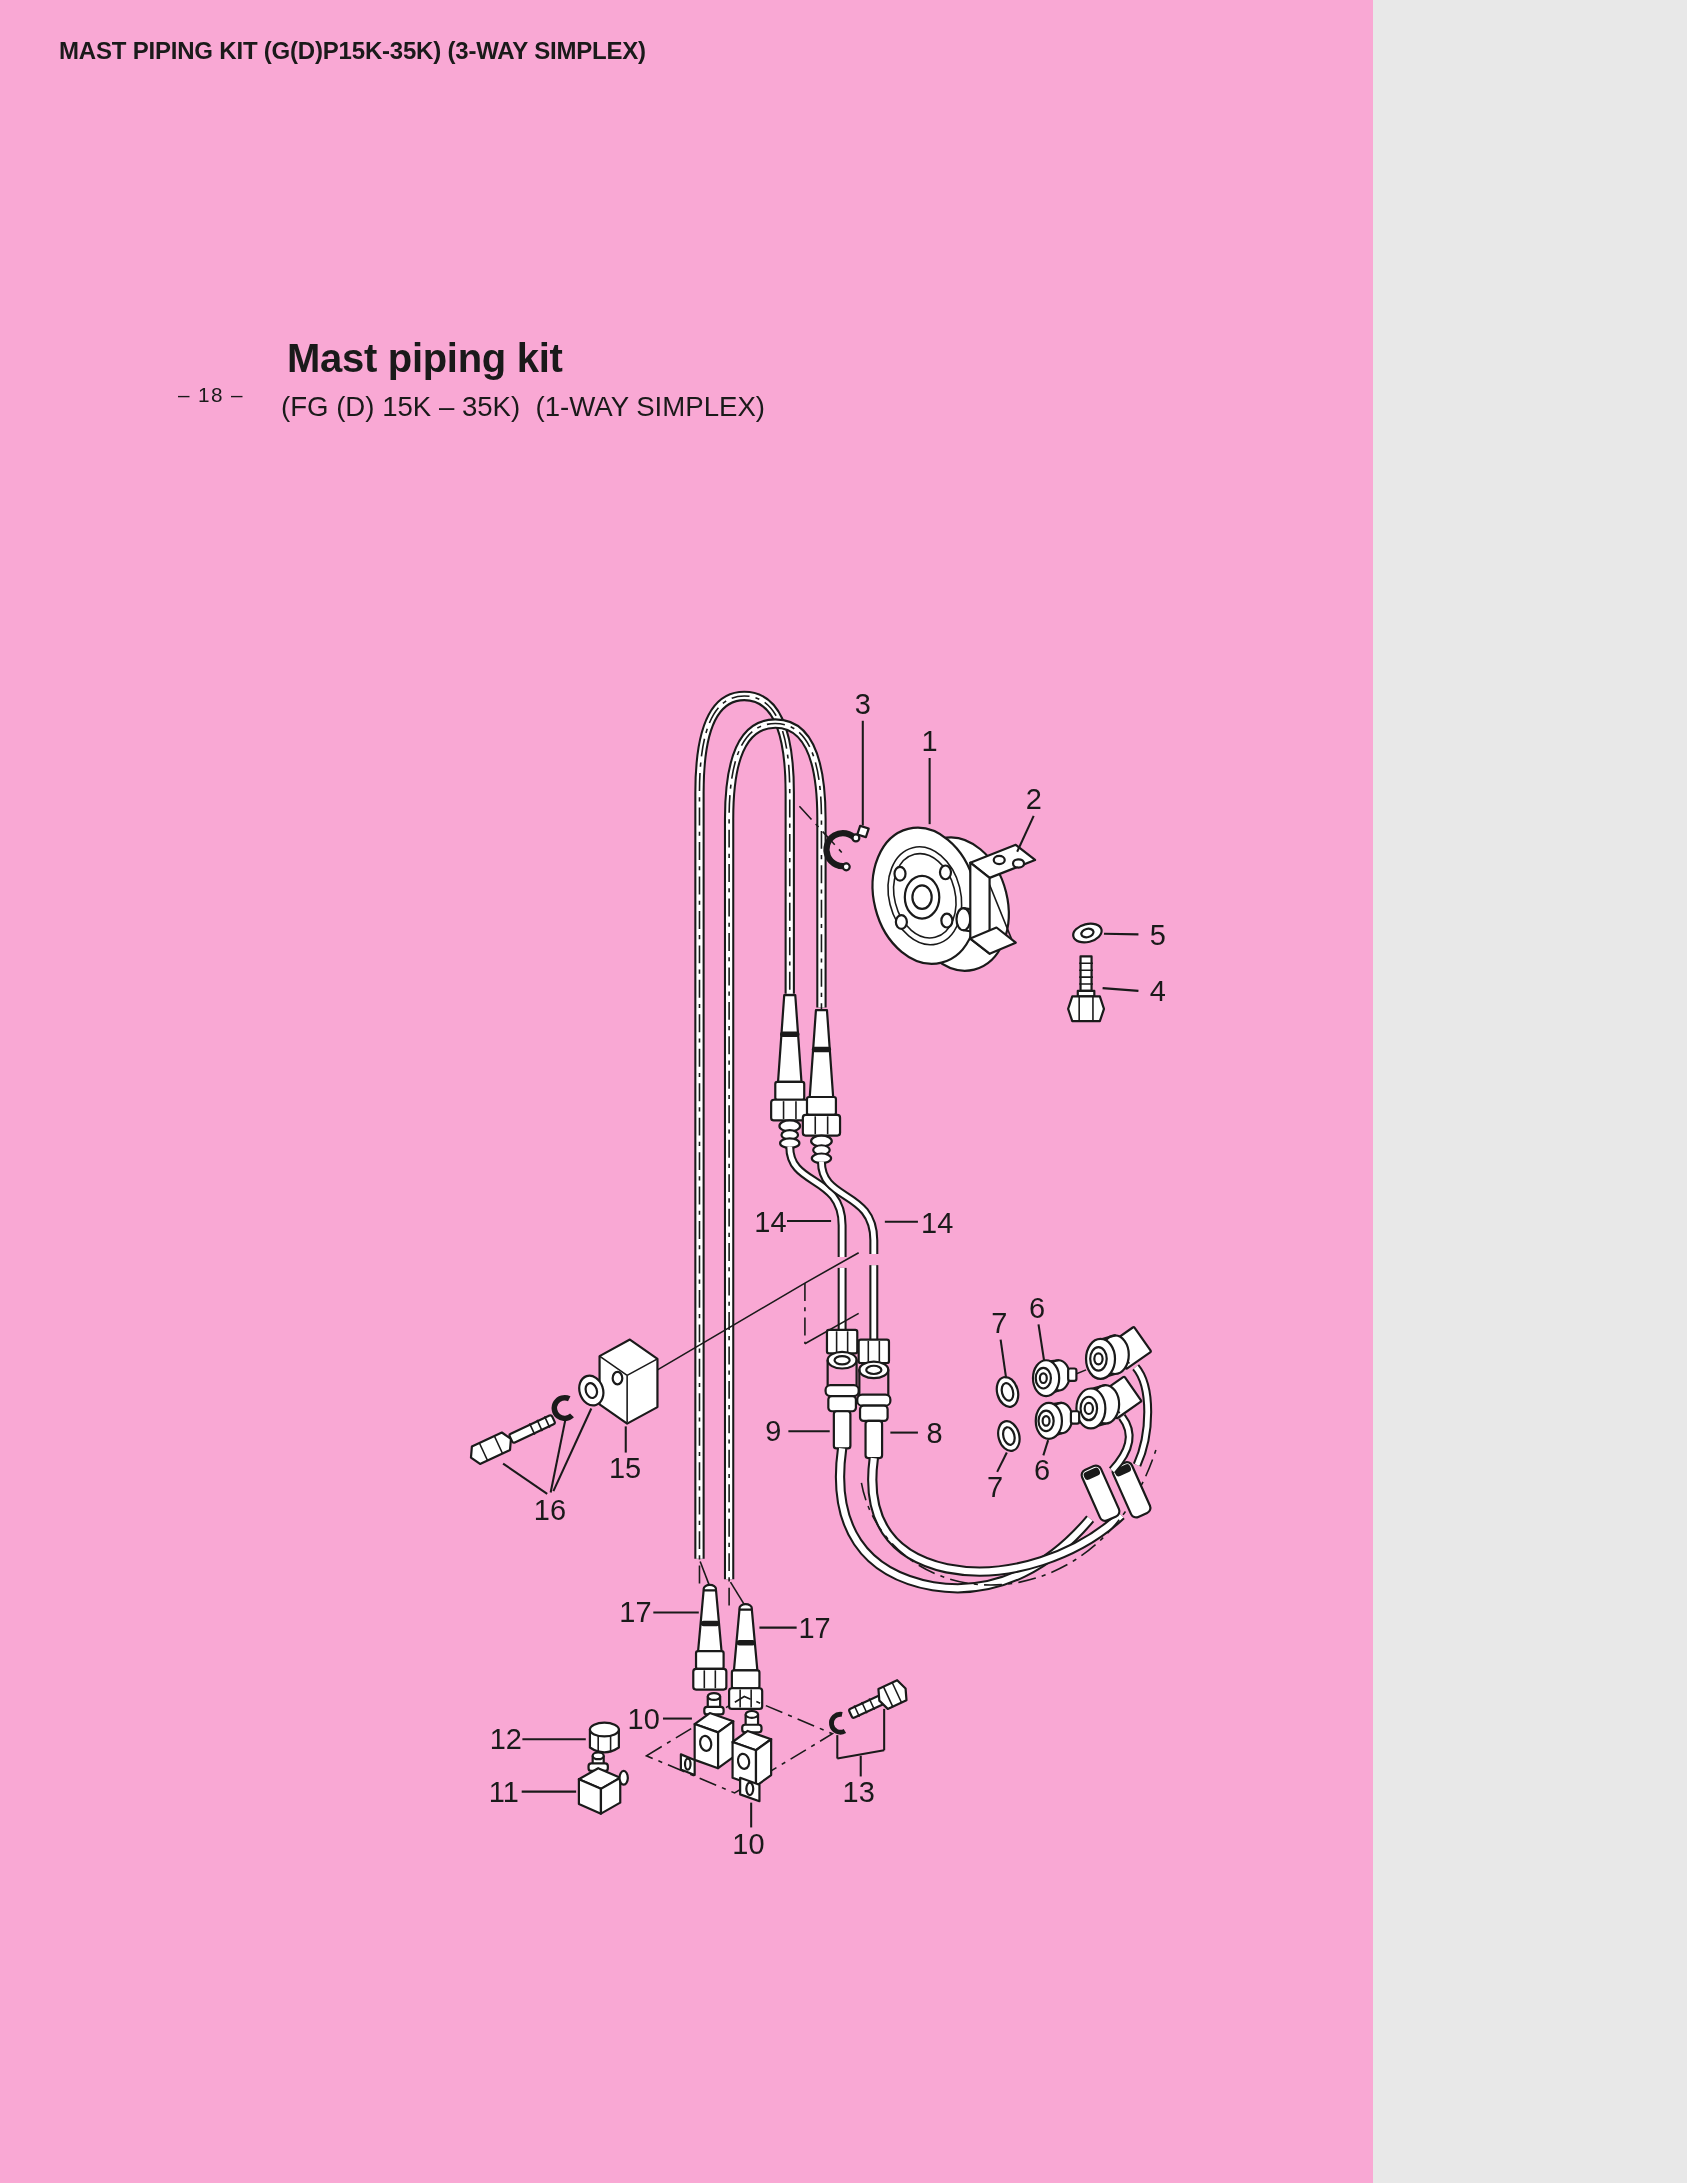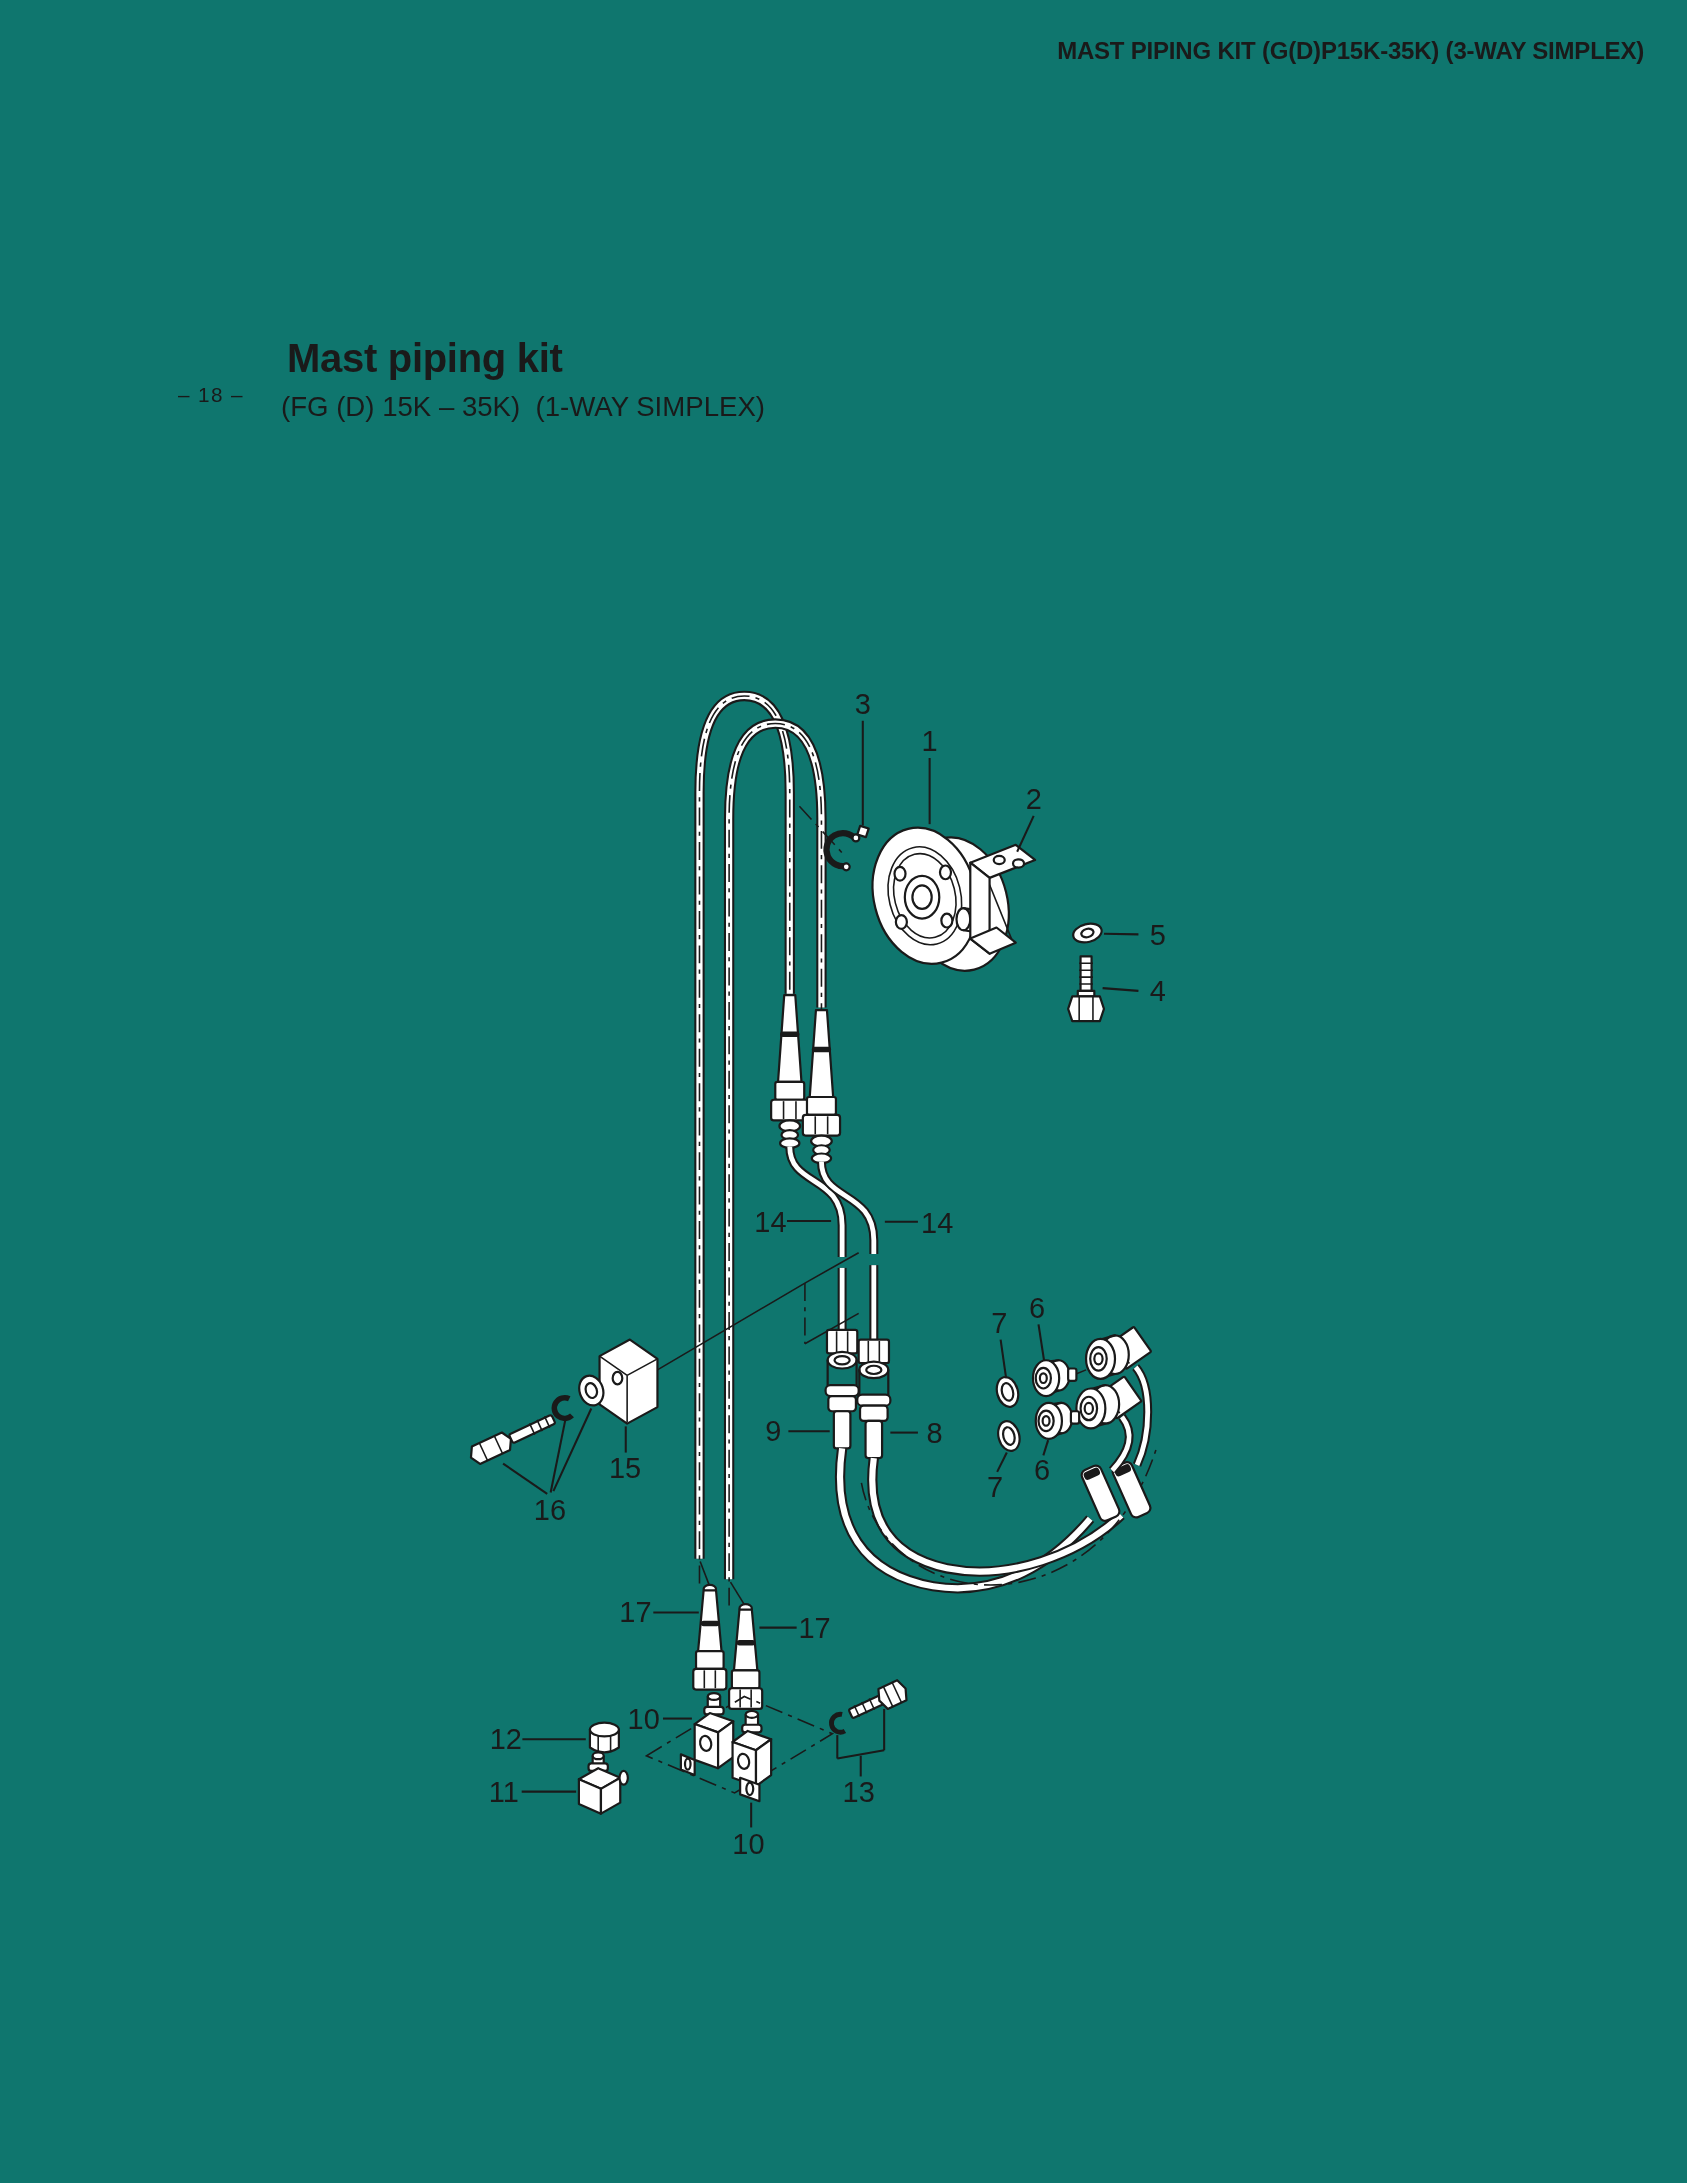--- a/index.html
+++ b/index.html
@@ -1,17 +1,17 @@
 <!DOCTYPE html>
 <html style="font-size:11px"><head>
 <meta charset="utf-8">
 <style>
   html,body{margin:0;padding:0;background:#e8e8e8;}
-  .page{position:relative;width:1687px;height:2183px;background:#0f766e;overflow:hidden;
-        font-family:"Liberation Sans",sans-serif;color:#1a1a1a;text-align:right;}
+  .page{position:relative;width:1373px;height:2183px;background:#f9a8d4;overflow:hidden;
+        font-family:"Liberation Sans",sans-serif;color:#1a1a1a;}
   .hdr{position:absolute;left:59px;top:37px;width:1585px;
        font-size:24px;font-weight:bold;letter-spacing:-0.2px;}
   .crumb{position:absolute;left:59px;top:109px;width:1537px;
          font-size:23.4px;font-weight:bold;line-height:32px;letter-spacing:-0.2px;}
   .pageno{position:absolute;left:178px;top:383px;font-size:20.7px;letter-spacing:1.4px;}
   .figtitle{position:absolute;left:281px;top:336px;font-size:40px;font-weight:bold;letter-spacing:-0.3px;margin-left:6px;}
   .figsub{position:absolute;left:281px;top:391px;font-size:27.6px;white-space:pre;}
   svg.diagram{position:absolute;left:0;top:0;width:1687px;height:2183px;}
   .wh{fill:#ffffff;stroke:#1a1a1a;stroke-width:3.2;stroke-linejoin:round;}
   .ln{fill:none;stroke:#1a1a1a;stroke-width:3.2;stroke-linecap:round;stroke-linejoin:round;}

